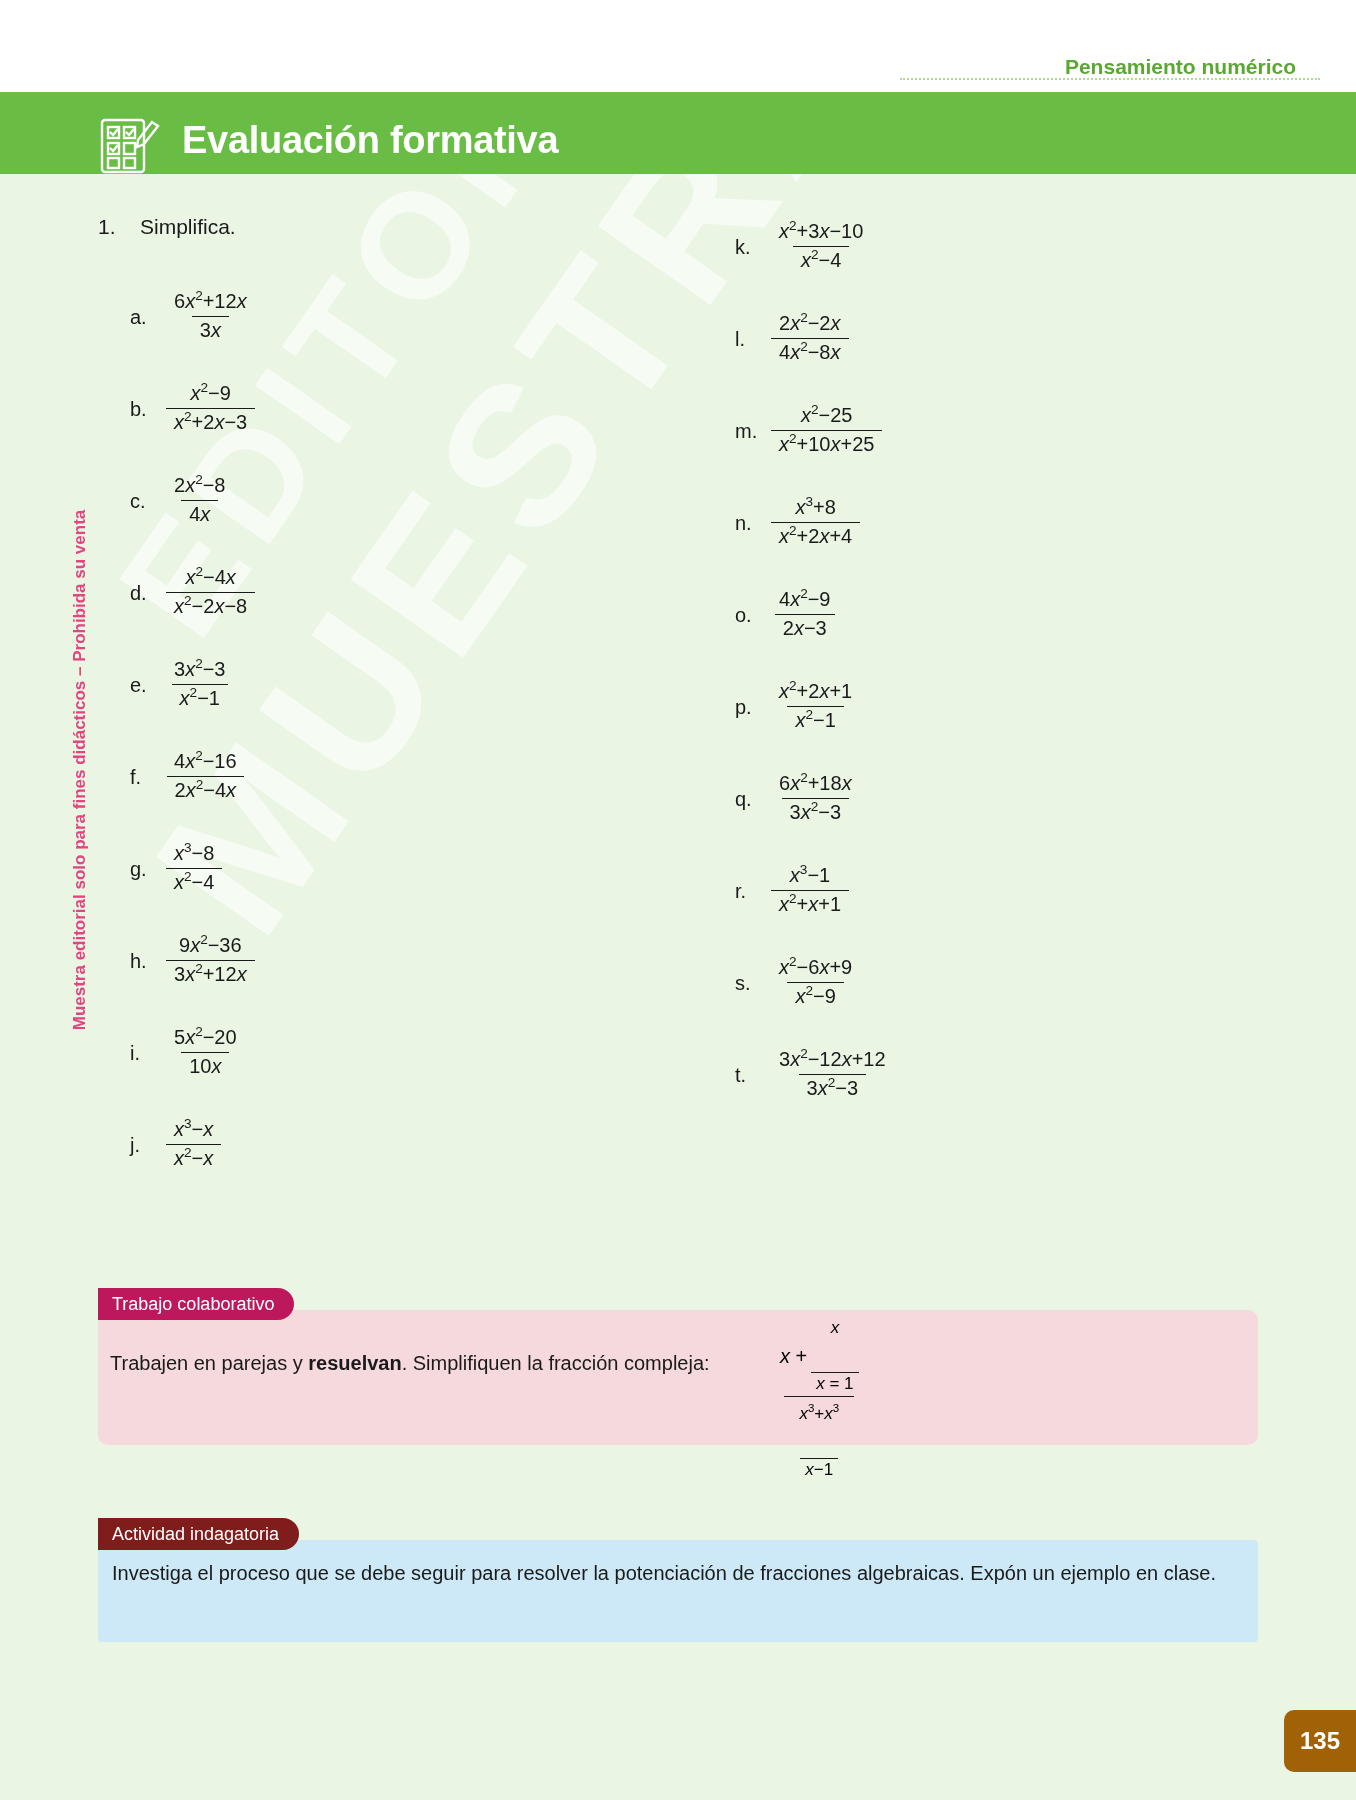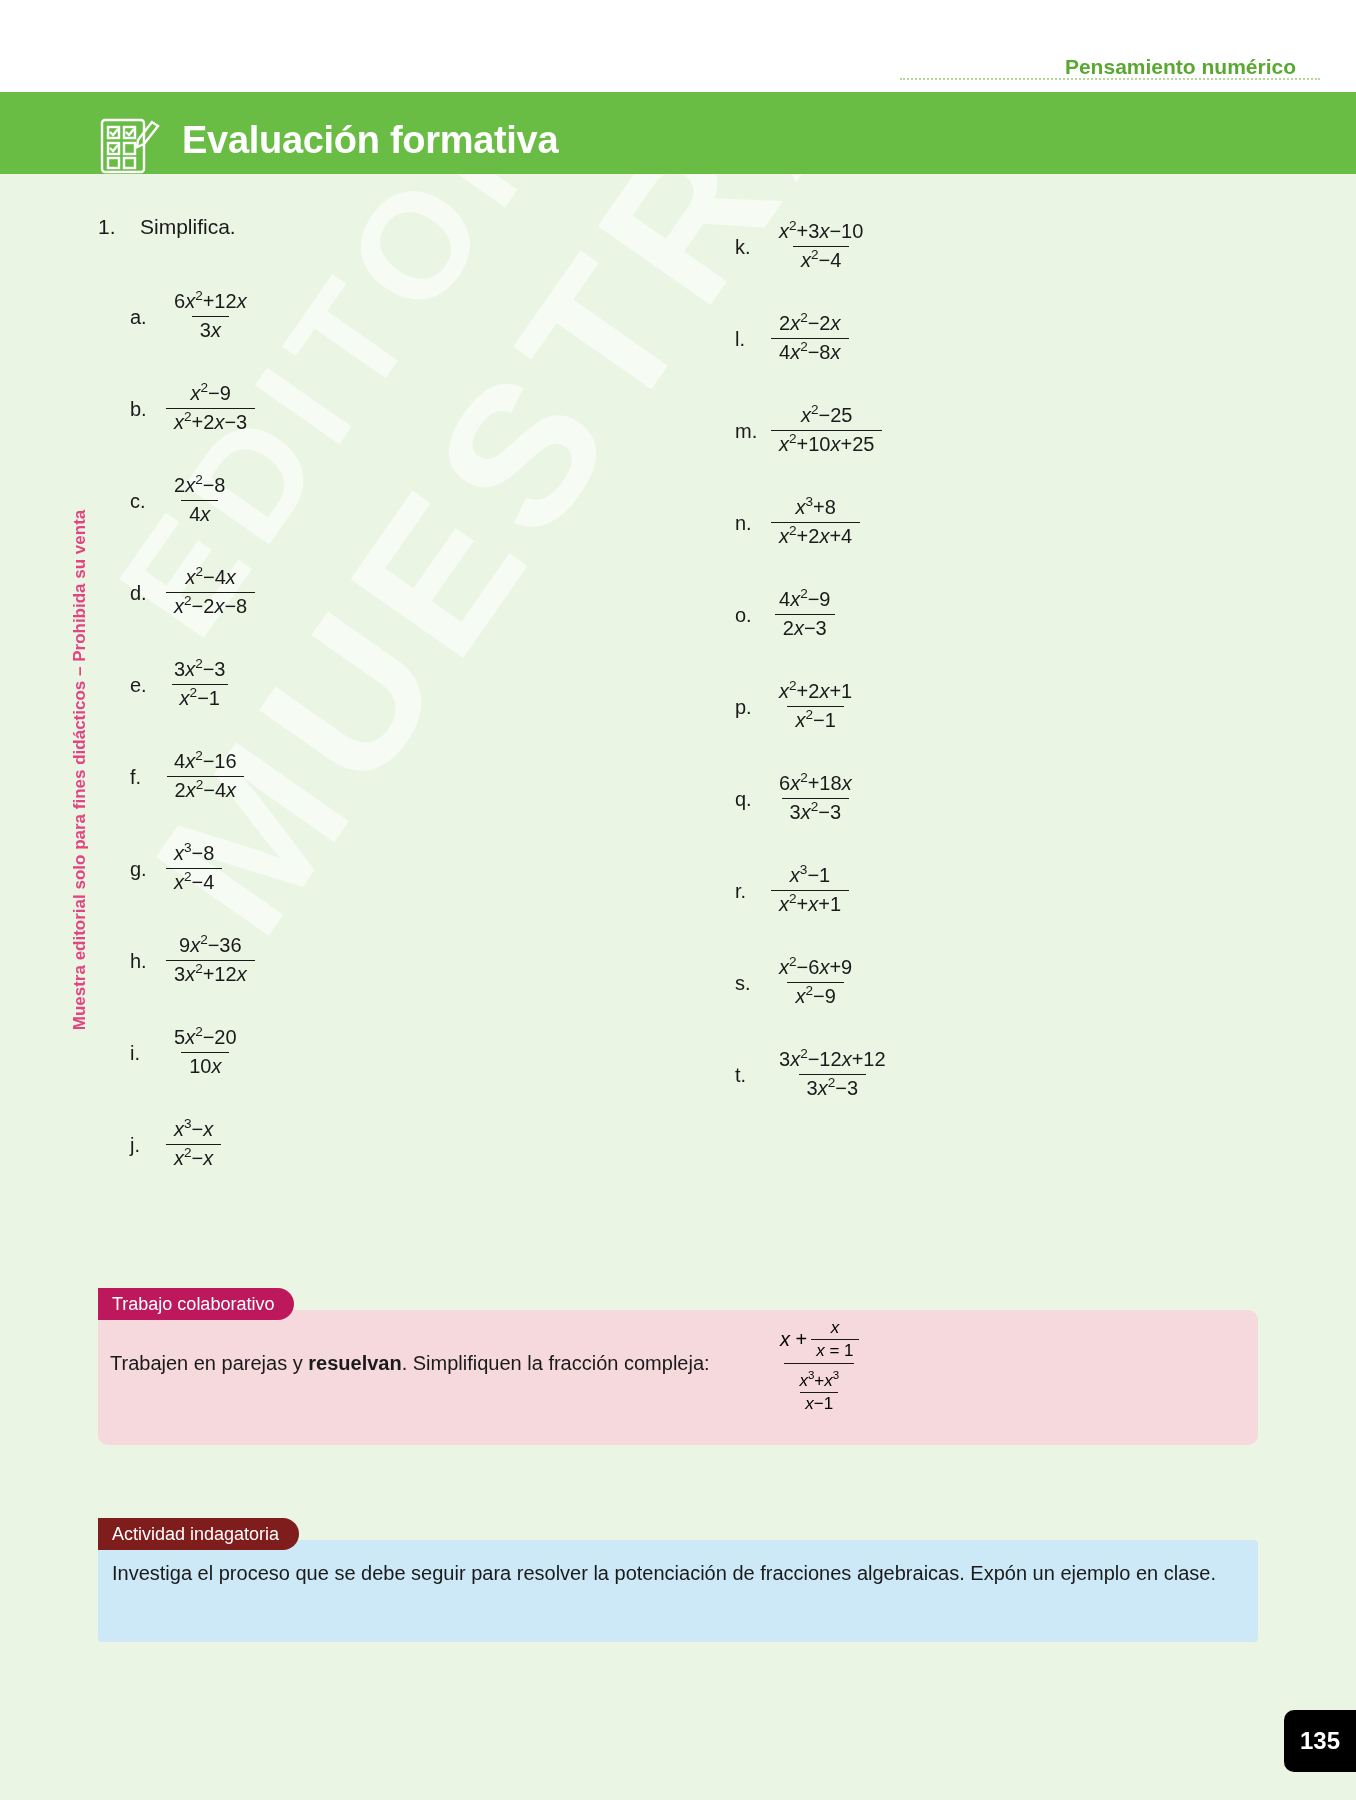--- a/index.html
+++ b/index.html
@@ -207,21 +207,21 @@
   .cfrac .cnum { padding: 0 10px 3px; display: flex; align-items: center; gap: 4px;}
   .cfrac .cden { padding: 3px 10px 0; border-top: 1.4px solid #1a1a1a; }
   .mini {
     display: inline-flex;
     flex-direction: column;
     align-items: center;
     font-size: 17px;
     line-height: 1.15;
   }
   .mini .mn { padding: 0 5px 1px; }
-  .mini .md { padding: 1px 5px 0; border-top: 1.1px solid #1a1a1a; }
+  .mini .md { padding: 1px 5px 0; border-top: 1.1px solid #1a1a1a; margin-top: 33px; }
 
   
   .inquiry-tab { left: 98px; top: 1518px; background: #7f1d1d; }
   .inquiry-box {
     position: absolute;
     left: 98px; top: 1540px;
     width: 1160px; height: 102px;
     background: #cde9f7;
     border-radius: 4px;
     z-index: 5;
@@ -235,21 +235,21 @@
     line-height: 1.5;
     z-index: 6;
   }
   .inquiry-text b { font-weight: normal; }
 
   
   .pagenum {
     position: absolute;
     right: 0; top: 1710px;
     width: 72px; height: 62px;
-    background: #000000;
+    background: #a16207;
     border-radius: 10px 0 0 10px;
     color: #ffffff;
     font-size: 24px;
     font-weight: bold;
     display: flex;
     align-items: center;
     justify-content: center;
     z-index: 6;
   }
 </style>

